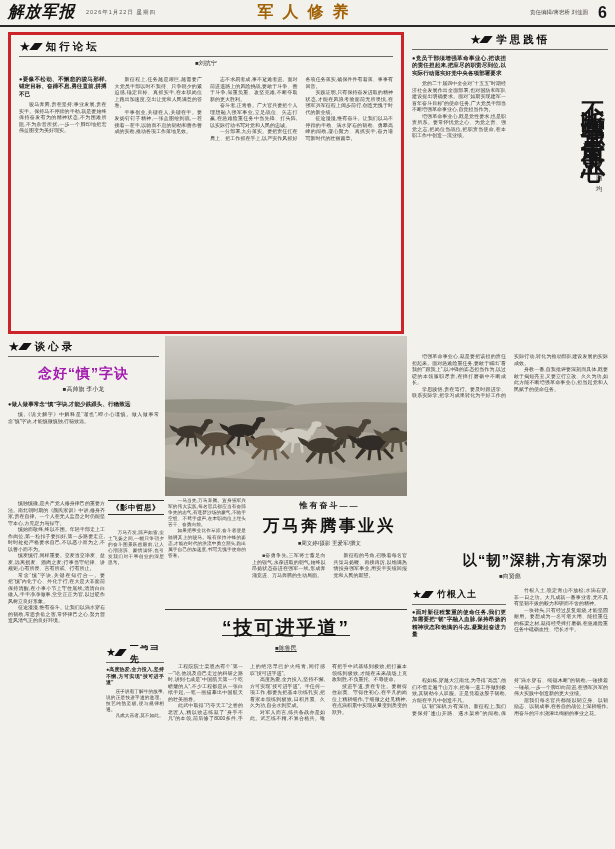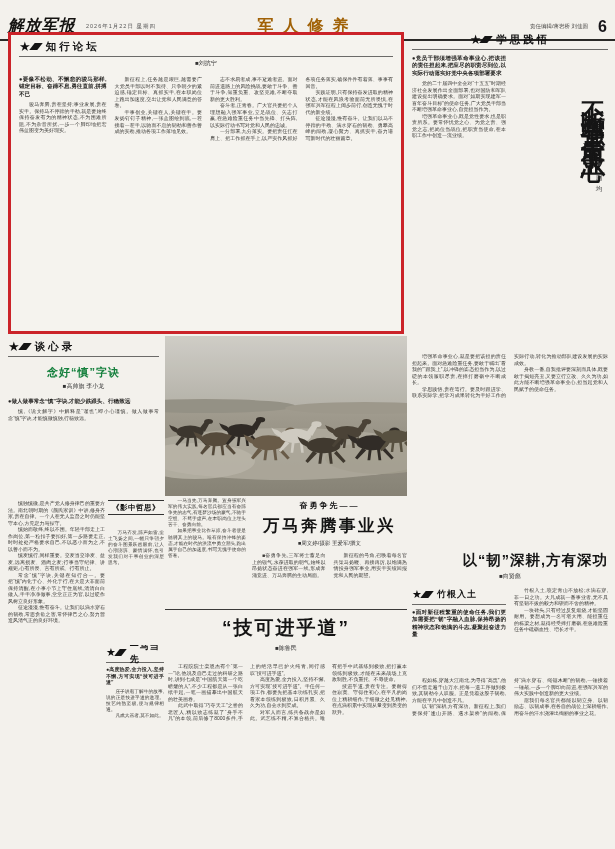--- a/index.html
+++ b/index.html
@@ -2,21 +2,21 @@
 <html><head>
 <meta charset="utf-8">
 <style>
   html,body{margin:0;padding:0;}
   body{width:615px;height:849px;position:relative;background:#f3f1ec;
        font-family:"Liberation Sans","DejaVu Sans",sans-serif;color:#2e2c29;overflow:hidden;}
   .abs{position:absolute;box-sizing:border-box;}
 
   
   .page-header{left:0;top:0;width:615px;height:27px;border-bottom:2px solid #2a2927;
-    display:flex;align-items:center;padding:8px 8px;margin-top:14px;}
+    display:flex;align-items:center;padding:8px 8px;}
   .masthead{font-family:"Liberation Serif","DejaVu Serif",serif;font-style:italic;font-weight:bold;
     font-size:15px;letter-spacing:1px;color:#141311;transform:scale(1.05,1.1);transform-origin:left center;}
   .pdate{font-size:5.5px;color:#555;margin-left:14px;letter-spacing:1px;}
   .ptitle{font-size:16px;font-weight:bold;letter-spacing:9px;color:#a16207;position:absolute;
     left:0;right:0;text-align:center;}
   .editors{font-size:5.5px;color:#4a4947;margin-left:auto;margin-right:10px;z-index:2;}
   .pnum{font-size:16px;font-weight:bold;color:#17161a;z-index:2;}
 
   
   .sec-label{display:flex;align-items:center;gap:3px;border-bottom:1px solid #6b6a68;
@@ -51,41 +51,41 @@
   .study-cont{height:186px;column-count:2;column-gap:8px;overflow:hidden;margin-top:6px;}
   .tough-title{font-size:14.5px;font-weight:bold;text-align:right;letter-spacing:1px;
     color:#151515;margin:12px 0 0;}
   .tough-flex{display:flex;gap:8px;height:86px;overflow:hidden;margin-top:6px;}
   .tough-left{width:94px;}
   .tough-right{flex:1;overflow:hidden;}
   .tough-cont{height:178px;column-count:2;column-gap:8px;overflow:hidden;margin-top:4px;}
 
   
   .talk-art{left:8px;top:339px;width:151px;height:158px;overflow:hidden;}
-  .talk-title{font-size:11px;font-weight:bold;text-align:center;letter-spacing:1px;margin:8px 0 2px;color:#15803d;}
+  .talk-title{font-size:14px;font-weight:bold;text-align:center;letter-spacing:1px;margin:8px 0 2px;color:#a21caf;}
   .left-narrow{left:8px;top:500px;width:97px;height:345px;overflow:hidden;}
 
   
   .photo{left:165px;top:336px;width:242px;height:160px;background:#c9c6bf;overflow:hidden;}
 
   
   .pe-col1{left:108px;top:500px;width:56px;height:102px;overflow:hidden;}
   .pe-label{font-weight:bold;font-size:7.5px;text-align:center;letter-spacing:0.5px;color:#111;
     border-top:1px solid #333;border-bottom:1px solid #333;padding:1.5px 0;margin-bottom:15px;}
   .pe-col2{left:168px;top:498px;width:78px;height:108px;overflow:hidden;}
   .gallop{left:252px;top:500px;width:155px;height:108px;}
   .kicker{font-size:8px;font-weight:bold;text-align:center;color:#1b1b1b;letter-spacing:2px;}
   .gallop-title{font-size:16.5px;font-weight:bold;text-align:center;letter-spacing:2.5px;color:#131313;margin:4px 0 3px;}
   .byline{font-size:5.5px;text-align:center;color:#333;margin-bottom:5px;}
   .cap-flex{display:flex;gap:8px;height:46px;overflow:hidden;}
   .cap-flex>div{flex:1;}
   .divider{left:165px;top:609px;width:242px;height:0;border-top:1.5px solid #3a3938;}
 
   
-  .skill-head{left:165px;top:613px;width:242px;height:46px;}
+  .skill-head{left:165px;top:613px;width:242px;height:46px;text-decoration:underline;}
   .skill-title{font-size:19px;font-weight:bold;text-align:center;letter-spacing:2px;color:#131313;margin:2px 0 3px;}
   .notes-col{left:106px;top:645px;width:58px;height:200px;overflow:hidden;}
   .notes-col .sum{font-size:5px;line-height:6.6px;margin-top:3px;}
   .skill-body{left:168px;top:663px;width:239px;height:182px;column-count:3;column-gap:7px;overflow:hidden;}
 </style>
 </head>
 <body>
 
 <div class="page">
 
@@ -235,21 +235,21 @@
     <div class="plist tiny">
         <p>万马齐发,蹄声如雷,尘土飞扬之间,一幅只争朝夕的奋斗图景跃然眼前,让人心潮澎湃、豪情满怀,也引发我们对干事创业的深层思考。</p>
       </div>
   </section>
   <section class="abs pe-col2 plist tiny">
       <p>一马当先,万马奔腾。置身强军兴军的伟大实践,每名官兵都应当有奋蹄争先的志气,有逐梦沙场的豪气,不驰于空想、不骛于虚声,在本职岗位上埋头苦干、奋勇向前。</p>
       <p>如果把事业比作草原,奋斗者便是驰骋其上的骏马。唯有保持冲锋的姿态,才能在时代的洪流中勇立潮头,跑出属于自己的加速度,书写无愧于使命的答卷。</p>
     </section>
 
   <section class="abs gallop">
-    <div class="kicker">奋勇争先——</div>
+    <div class="kicker">惟有奋斗——</div>
     <h2 class="gallop-title">万马奔腾事业兴</h2>
     <div class="byline">■周文婷/摄影 王爱军/撰文</div>
     <div class="cap-flex">
       <div class="plist">
           <p>■奋勇争先,三军将士蓄足向上的锐气,永葆进取的朝气,始终以昂扬状态奋进在强军一线,形成奔涌竞进、万马奔腾的生动局面。</p>
         </div>
       <div class="plist">
           <p>新征程的号角,召唤着每名官兵策马扬鞭、再接再厉,以饱满热情投身强军事业,用实干实绩回报党和人民的期望。</p>
         </div>
     </div>

